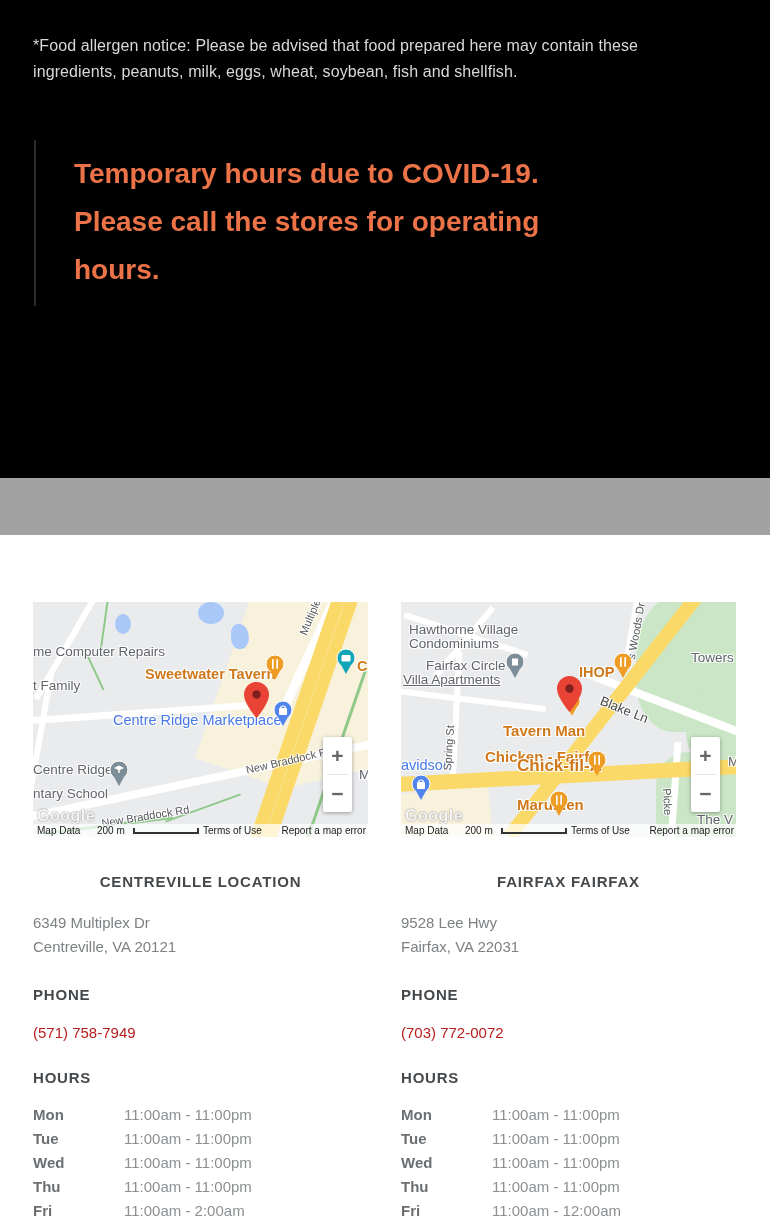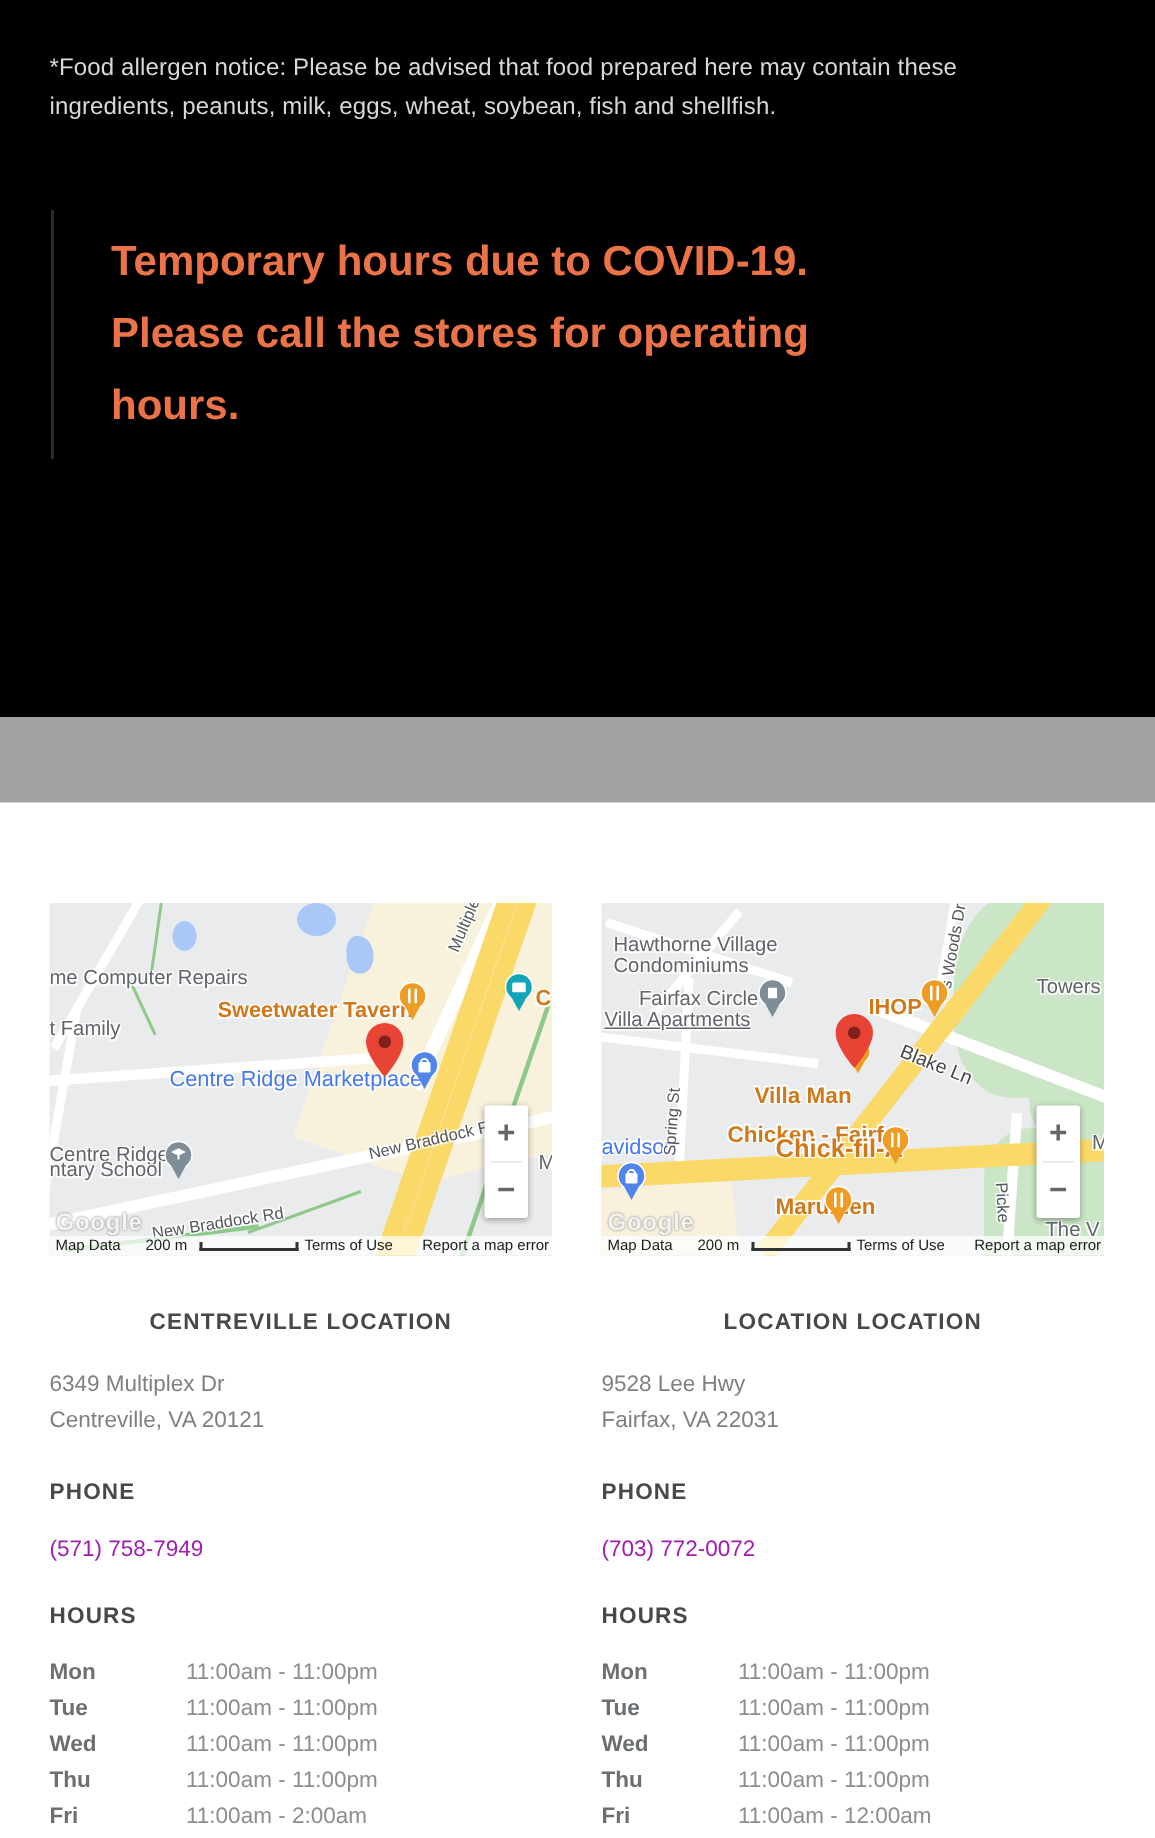--- a/index.html
+++ b/index.html
@@ -30,21 +30,21 @@
 
   .loc-title {
     margin:36px 0 0 0; text-align:center; color:#45494C;
     font-size:15px; font-weight:bold; letter-spacing:.8px;
   }
   .address { margin:21px 0 0 0; color:#7D8184; font-size:15px; line-height:24px; }
   .sub-title {
     margin:27px 0 0 0; text-align:left; color:#45494C;
     font-size:15px; font-weight:bold; letter-spacing:.8px;
   }
-  .phone { margin:21px 0 0 0; color:#a21caf; font-size:15px; }
+  .phone { margin:21px 0 0 0; color:#b91c1c; font-size:15px; }
   .hours-title { margin:28px 0 0 0; }
   .hours { margin-top:17px; }
   .hrow { display:flex; line-height:24px; font-size:15px;gap:35px; }
   .hday { width:56px; color:#6B6F72; font-weight:bold; }
   .htime { color:#8B8F92; }
 
   
   .map { position:relative; width:335px; height:235px; background:#EAEBED; overflow:hidden; }
   .patch, .road, .yroad, .pond, .trail { position:absolute; }
   .road  { background:#FFFFFF; }
@@ -134,21 +134,21 @@
       <div class="trail" style="left:60px;top:45px;width:2px;height:45px;transform:rotate(-25deg);"></div>
       <div class="trail" style="left:10px;top:222px;width:130px;height:3px;transform:rotate(-7deg);"></div>
       <div class="trail" style="left:130px;top:205px;width:80px;height:2px;transform:rotate(-20deg);"></div>
 
       <span class="map-label" style="left:0;top:42px;">me Computer Repairs</span>
       <span class="map-label" style="left:0;top:76px;">t Family</span>
       <span class="map-label lbl-orange" style="left:112px;top:64px;">Sweetwater Tavern</span>
       <span class="map-label lbl-street" style="left:264px;top:30px;transform:rotate(-67deg);transform-origin:left top;">Multiplex Dr</span>
       <span class="map-label lbl-blue" style="left:80px;top:110px;">Centre Ridge Marketplace</span>
       <span class="map-label" style="left:0;top:160px;text-align:center;">Centre Ridge</span>
-      <span class="map-label" style="left:0;top:170px;">ntary School</span>
+      <span class="map-label" style="left:0;top:184px;">ntary School</span>
       <span class="map-label lbl-street" style="left:212px;top:152px;transform:rotate(-13deg);">New Braddock Rd</span>
       <span class="map-label lbl-street" style="left:68px;top:208px;transform:rotate(-9deg);">New Braddock Rd</span>
       <span class="map-label lbl-orange" style="left:324px;top:56px;">C</span>
       <span class="map-label" style="left:326px;top:165px;">M</span>
 
       <span class="pin" style="left:232px;top:52px;">
         <svg width="20" height="26" viewBox="0 0 20 26">
             <circle cx="10" cy="10" r="9" fill="#EE9C23" stroke="#fff" stroke-width="1"></circle>
             <path d="M10 26 L4.5 16 L15.5 16 Z" fill="#EE9C23"></path>
             <rect x="7" y="5" width="1.7" height="10" rx="0.8" fill="#fff"></rect>
@@ -253,21 +253,21 @@
       <div class="road" style="left:180px;top:98px;width:170px;height:8px;transform:rotate(21deg);"></div>
       <div class="yroad" style="left:197px;top:-43px;width:14px;height:310px;transform:rotate(38deg);"></div>
       <div class="yroad" style="left:-8px;top:166px;width:350px;height:15px;transform:rotate(-3deg);"></div>
 
       <span class="map-label" style="left:8px;top:20px;">Hawthorne Village</span>
       <span class="map-label" style="left:8px;top:34px;">Condominiums</span>
       <span class="map-label" style="left:25px;top:56px;">Fairfax Circle</span>
       <span class="map-label" style="left:2px;top:70px;text-decoration:underline;">Villa Apartments</span>
       <span class="map-label lbl-orange" style="left:178px;top:62px;">IHOP</span>
       <span class="map-label lbl-street-dark" style="left:198px;top:100px;transform:rotate(22deg);">Blake Ln</span>
-      <span class="map-label lbl-orange" style="left:102px;top:120px;font-size:15px;">Villa Man</span>
+      <span class="map-label lbl-orange" style="left:102px;top:120px;font-size:15px;">Tavern Man</span>
       <span class="map-label lbl-orange" style="left:84px;top:146px;font-size:15px;">Chicken - Fairfax</span>
       <span class="map-label lbl-orange lbl-big" style="left:116px;top:154px;">Chick-fil-A</span>
       <span class="map-label lbl-orange" style="left:116px;top:194px;font-size:15px;">Marumen</span>
       <span class="map-label lbl-blue" style="left:0;top:155px;">avidson</span>
       <span class="map-label lbl-street" style="left:40px;top:168px;transform:rotate(-86deg);transform-origin:0 0;">Spring St</span>
       <span class="map-label lbl-street" style="left:224px;top:56px;transform:rotate(-80deg);transform-origin:0 0;">s Woods Dr</span>
       <span class="map-label" style="left:290px;top:48px;">Towers</span>
       <span class="map-label lbl-street" style="left:272px;top:186px;transform:rotate(87deg);transform-origin:0 0;">Picke</span>
       <span class="map-label" style="left:296px;top:210px;">The V</span>
       <span class="map-label" style="left:327px;top:152px;">M</span>
@@ -334,21 +334,21 @@
       <span class="gwm">Google</span>
       <div class="attrib">
         <span class="a-mapdata">Map Data</span>
         <span class="a-scale">200 m</span>
         <div class="scalebar"></div>
         <span class="a-terms">Terms of Use</span>
         <span class="a-report">Report a map error</span>
       </div>
     </div>
 
-    <h3 class="loc-title">LOCATION LOCATION</h3>
+    <h3 class="loc-title">FAIRFAX FAIRFAX</h3>
     <p class="address">
       <span>9528 Lee Hwy</span><br>
       <span>Fairfax, VA 22031</span>
     </p>
     <h4 class="sub-title">PHONE</h4>
     <p class="phone">(703) 772-0072</p>
     <h4 class="sub-title hours-title">HOURS</h4>
     <div class="hours">
       <div class="hrow">
           <span class="hday">Mon</span>

